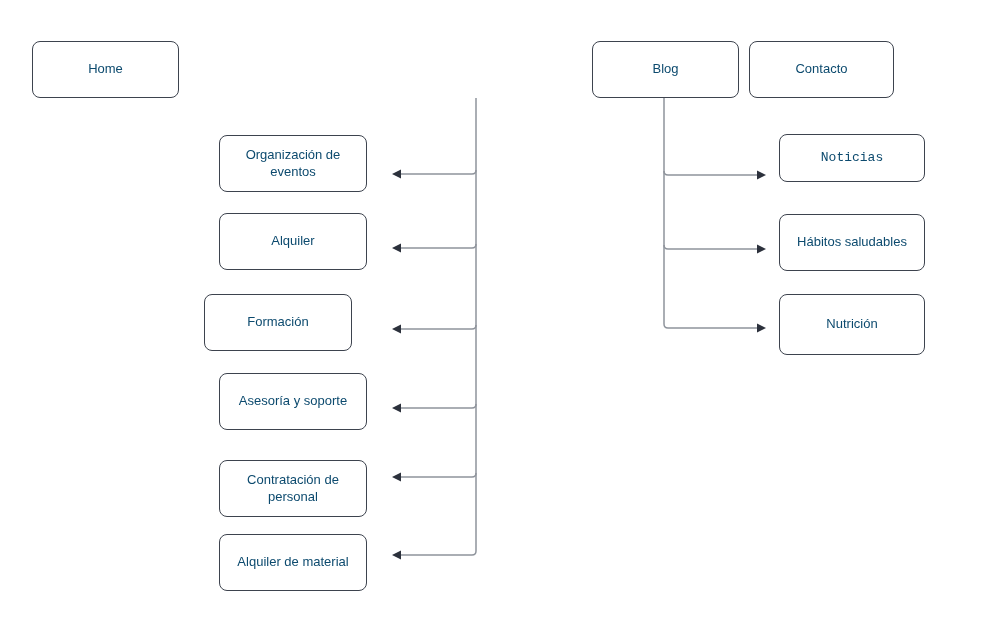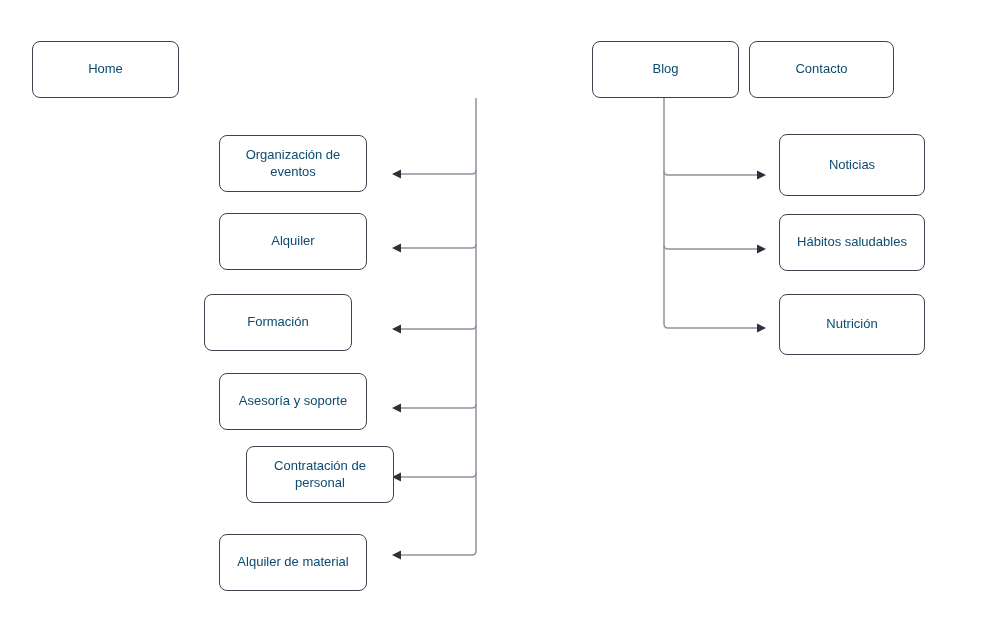--- a/index.html
+++ b/index.html
@@ -54,24 +54,24 @@
   #n-home        { left: 32px;  top: 41px;  width: 147px; height: 57px; }
   #n-quienes     { left: 219px; top: 41px;  width: 147px; height: 57px; }
   #n-servicios   { left: 406px; top: 41px;  width: 146px; height: 57px; }
   #n-blog        { left: 592px; top: 41px;  width: 147px; height: 57px; }
   #n-contacto    { left: 749px; top: 41px;  width: 145px; height: 57px; }
   
   #n-organizacion { left: 219px; top: 135px; width: 148px; height: 57px; }
   #n-catering     { left: 219px; top: 213px; width: 148px; height: 57px; }
   #n-formacion    { left: 204px; top: 294px; width: 148px; height: 57px; }
   #n-asesoria     { left: 219px; top: 373px; width: 148px; height: 57px; }
-  #n-contratacion { left: 219px; top: 446px; width: 148px; height: 57px; margin-left: 27px; }
+  #n-contratacion { left: 219px; top: 460px; width: 148px; height: 57px; }
   #n-alquiler     { left: 219px; top: 534px; width: 148px; height: 57px; }
   
-  #n-noticias  { left: 779px; top: 134px; width: 146px; height: 62px; }
+  #n-noticias  { left: 779px; top: 134px; width: 146px; height: 48px; font-family: Liberation Mono, monospace; }
   #n-habitos   { left: 779px; top: 214px; width: 146px; height: 57px; }
   #n-nutricion { left: 779px; top: 294px; width: 146px; height: 61px; }
 </style>
 </head>
 <body>
 
 <div class="canvas">
 
   <svg class="connectors" viewBox="0 0 981 632" xmlns="http://www.w3.org/2000/svg">
 

